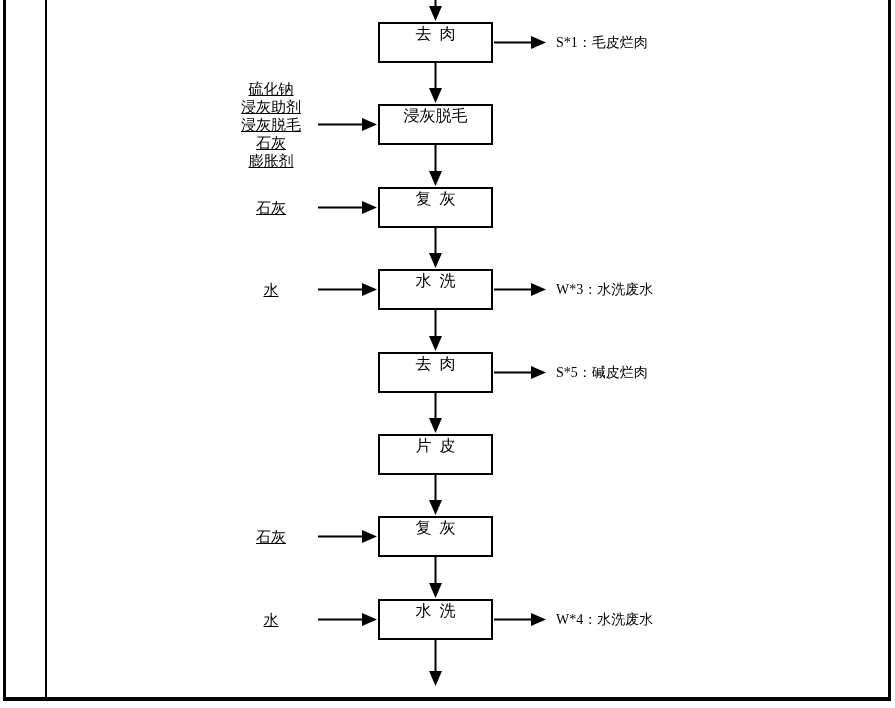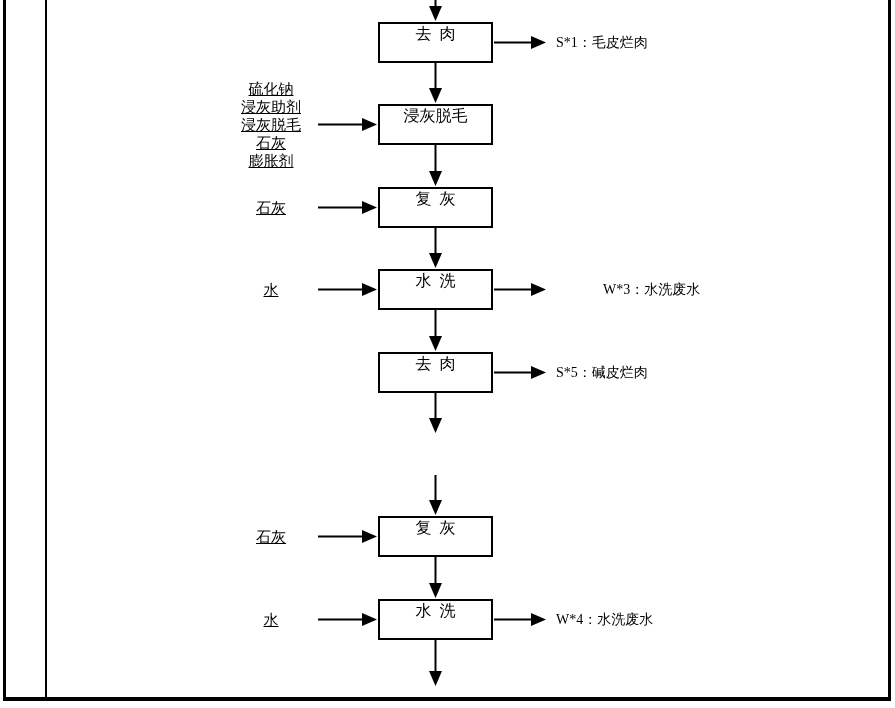--- a/index.html
+++ b/index.html
@@ -123,22 +123,23 @@
       </svg>
 
   <div class="node" style="top: 22px;"><span>去  肉</span></div>
       <div class="output" style="top: 32.5px;">S*1：毛皮烂肉</div>
       <div class="node" style="top: 104px;"><span>浸灰脱毛</span></div>
       <div class="inputs" style="top: 79.5px;"><div>硫化钠</div><div>浸灰助剂</div><div>浸灰脱毛</div><div>石灰</div><div>膨胀剂</div></div>
       <div class="node" style="top: 187px;"><span>复  灰</span></div>
       <div class="inputs" style="top: 198.5px;"><div>石灰</div></div>
       <div class="node" style="top: 269px;"><span>水  洗</span></div>
       <div class="inputs" style="top: 280.5px;"><div>水</div></div>
-      <div class="output" style="top: 279.5px; margin-left: 47px;">W*3：水洗废水</div>
+      <div class="output" style="top: 279.5px;">W*3：水洗废水</div>
       <div class="node" style="top: 352px;"><span>去  肉</span></div>
       <div class="output" style="top: 362.5px;">S*5：碱皮烂肉</div>
+      <div class="node" style="top: 434px;"><span>片  皮</span></div>
       <div class="node" style="top: 516px;"><span>复  灰</span></div>
       <div class="inputs" style="top: 527.5px;"><div>石灰</div></div>
       <div class="node" style="top: 599px;"><span>水  洗</span></div>
       <div class="inputs" style="top: 610.5px;"><div>水</div></div>
       <div class="output" style="top: 609.5px; text-align: center;">W*4：水洗废水</div>
     </div>
 </div>
 
 </body></html>

